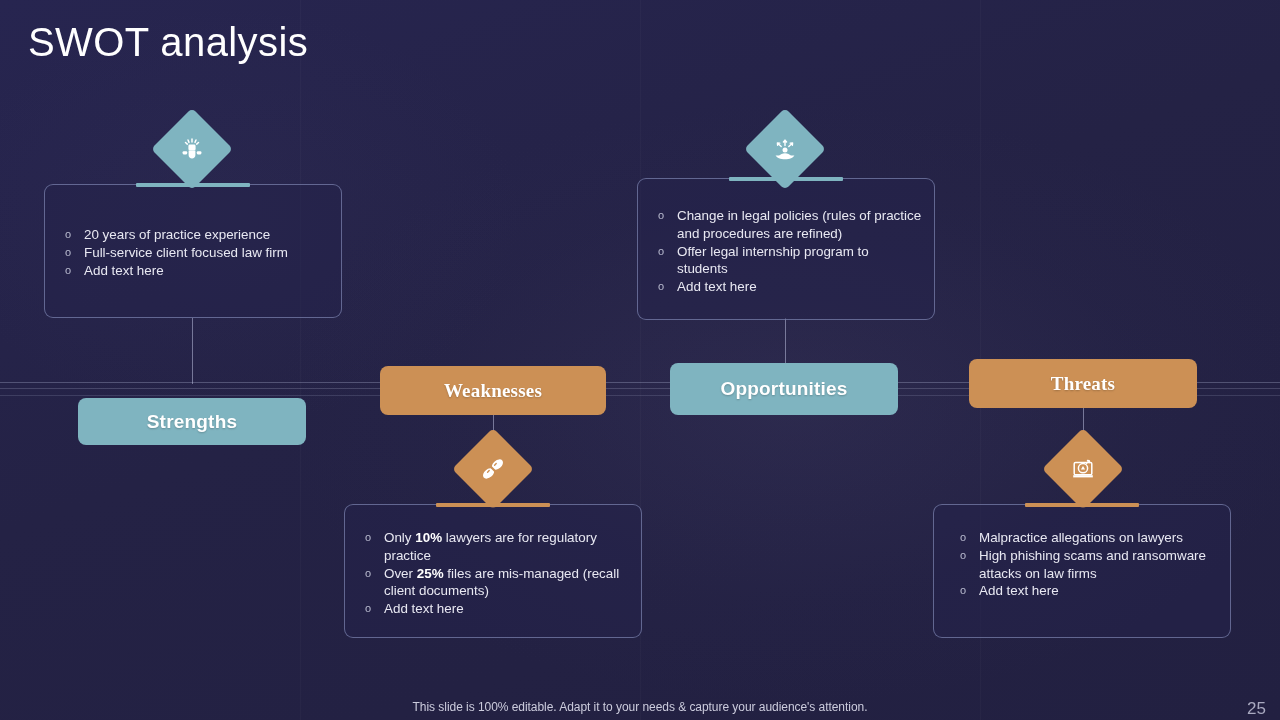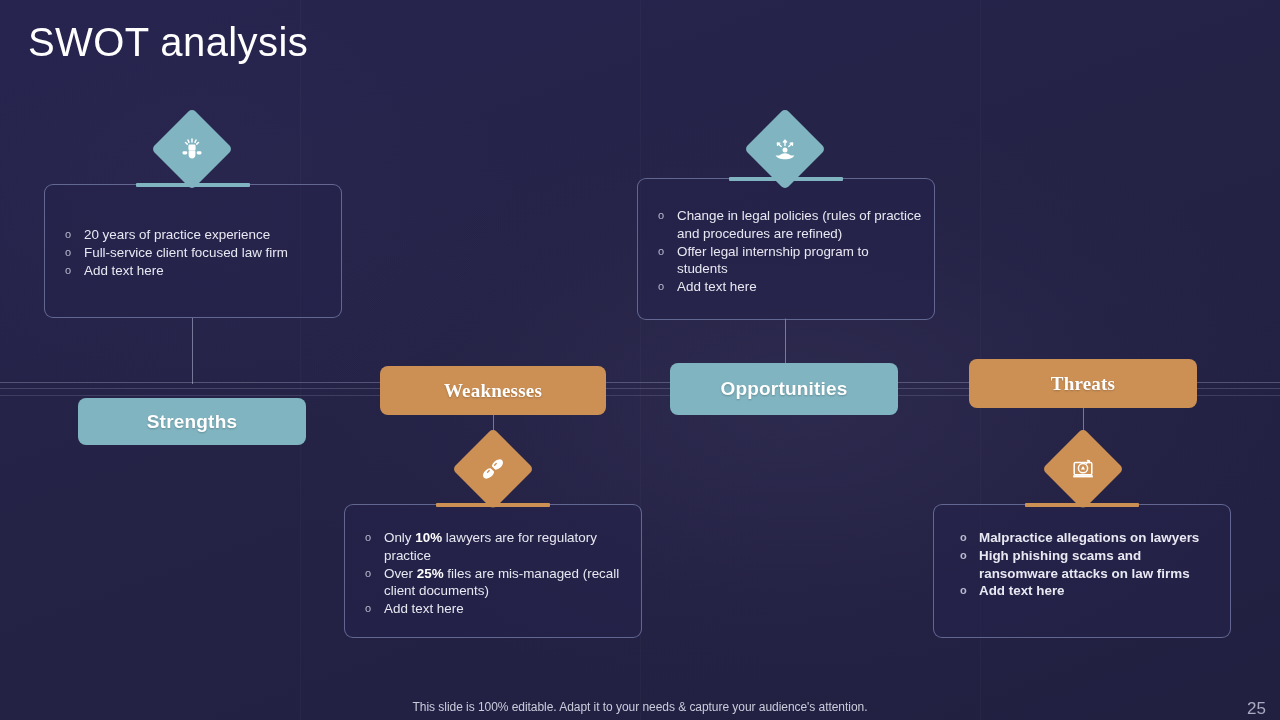--- a/index.html
+++ b/index.html
@@ -217,21 +217,21 @@
   <div class="diamond" style="left:1054px; top:440px; background:#cc9055;">
     <svg width="32" height="32" viewBox="0 0 32 32" fill="none" stroke="#ffffff" stroke-width="1.5" stroke-linecap="round" stroke-linejoin="round">
       <rect x="7.2" y="9.4" width="17.6" height="12.4" rx="1.4"></rect>
       <circle cx="16" cy="15.2" r="4.6"></circle>
       <path d="M16 12.9l2.1 3.6h-4.2z" fill="#ffffff" stroke="none"></path>
       <path d="M6.2 22.2h19.6v2.2H6.2z" fill="#ffffff" stroke="none"></path>
       <path d="M19.6 10.2l2.6-2.4M22.2 7.8l.3 1.7M22.2 7.8l-1.7-.3"></path>
     </svg>
   </div>
 
-  <div class="card" style="left:933px; top:504px; width:298px; height:134px;font-weight:bold;">
+  <div class="card" style="left:933px; top:504px; width:298px; height:134px;">
     <div class="card-accent" style="left:91px; top:-2px; width:114px; background:#cc9055;"></div>
     <ul style="position:absolute; left:18px; top:24px; right:8px;">
       <li><span>Malpractice allegations on lawyers</span></li>
       <li><span>High phishing scams and ransomware attacks on law firms</span></li>
       <li><span>Add text here</span></li>
     </ul>
   </div>
 
   <div id="footer-note">This slide is 100% editable. Adapt it to your needs &amp; capture your audience's attention.</div>
   <div id="page-num">25</div>

